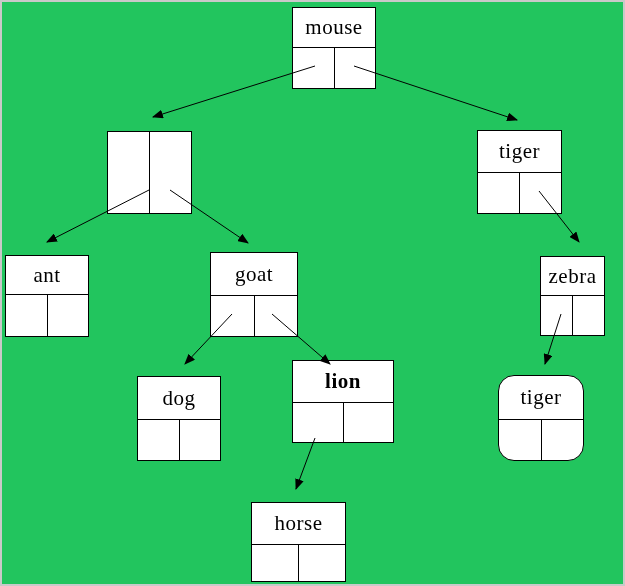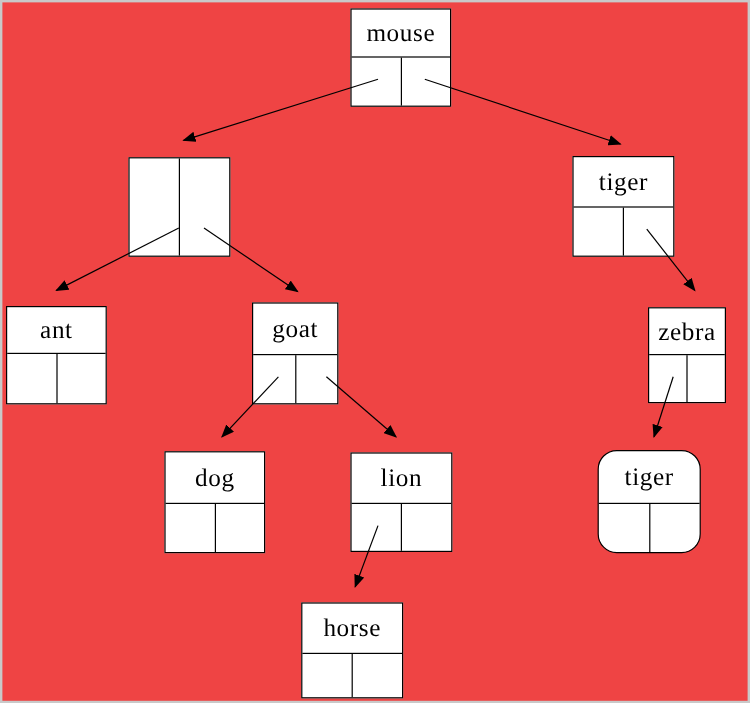--- a/index.html
+++ b/index.html
@@ -1,21 +1,21 @@
 <!DOCTYPE html>
 <html><head>
 <meta charset="utf-8">
 <style>
   html,body{margin:0;padding:0;background:#ffffff;}
   .page{
     position:relative;
     width:625px;height:586px;
     box-sizing:border-box;
     border:2px solid #c9c9c9;
-    background:#ef4444;
+    background:#22c55e;
     overflow:hidden;
   }
   .node{
     position:absolute;
     box-sizing:border-box;
     border:1px solid #000;
     background:#fff;
     display:flex;
     flex-direction:column;
   }
@@ -69,56 +69,56 @@
           <div class="cell right"></div>
         </div>
       </div>
       <div class="node" style="left: 3px; top: 253px; width: 84px; height: 82px;">
         <div class="label" style="height: 39px;">ant</div>
         <div class="ptr">
           <div class="cell"></div>
           <div class="cell right"></div>
         </div>
       </div>
-      <div class="node" style="left: 208px; top: 250px; width: 72px; height: 85px;">
+      <div class="node" style="left: 208px; top: 250px; width: 88px; height: 85px;">
         <div class="label" style="height: 43px;">goat</div>
         <div class="ptr">
           <div class="cell"></div>
           <div class="cell right"></div>
         </div>
       </div>
       <div class="node" style="left: 538px; top: 254px; width: 65px; height: 80px; justify-content: center;">
         <div class="label" style="height: 39px;">zebra</div>
         <div class="ptr">
           <div class="cell"></div>
           <div class="cell right"></div>
         </div>
       </div>
       <div class="node" style="left: 135px; top: 374px; width: 84px; height: 85px;">
         <div class="label" style="height: 43px;">dog</div>
         <div class="ptr">
           <div class="cell"></div>
           <div class="cell right"></div>
         </div>
       </div>
-      <div class="node" style="left: 290px; top: 375px; width: 85px; height: 83px;">
+      <div class="node" style="left: 290px; top: 358px; width: 102px; height: 83px; font-weight: bold;">
         <div class="label" style="height: 42px;">lion</div>
         <div class="ptr">
           <div class="cell"></div>
           <div class="cell right"></div>
         </div>
       </div>
       <div class="node" style="left: 496px; top: 373px; width: 86px; height: 86px; border-radius: 16px;">
         <div class="label" style="height: 44px;">tiger</div>
         <div class="ptr">
           <div class="cell"></div>
           <div class="cell right"></div>
         </div>
       </div>
-      <div class="node" style="left: 249px; top: 500px; width: 85px; height: 80px;">
+      <div class="node" style="left: 249px; top: 500px; width: 95px; height: 80px;">
         <div class="label" style="height: 42px;">horse</div>
         <div class="ptr">
           <div class="cell"></div>
           <div class="cell right"></div>
         </div>
       </div>
     </div>
   <svg id="edge-svg" viewBox="0 0 625 586">
     <defs>
       <marker id="arrowhead" viewBox="0 0 10 8" refX="9" refY="4" markerWidth="11" markerHeight="9" orient="auto">

